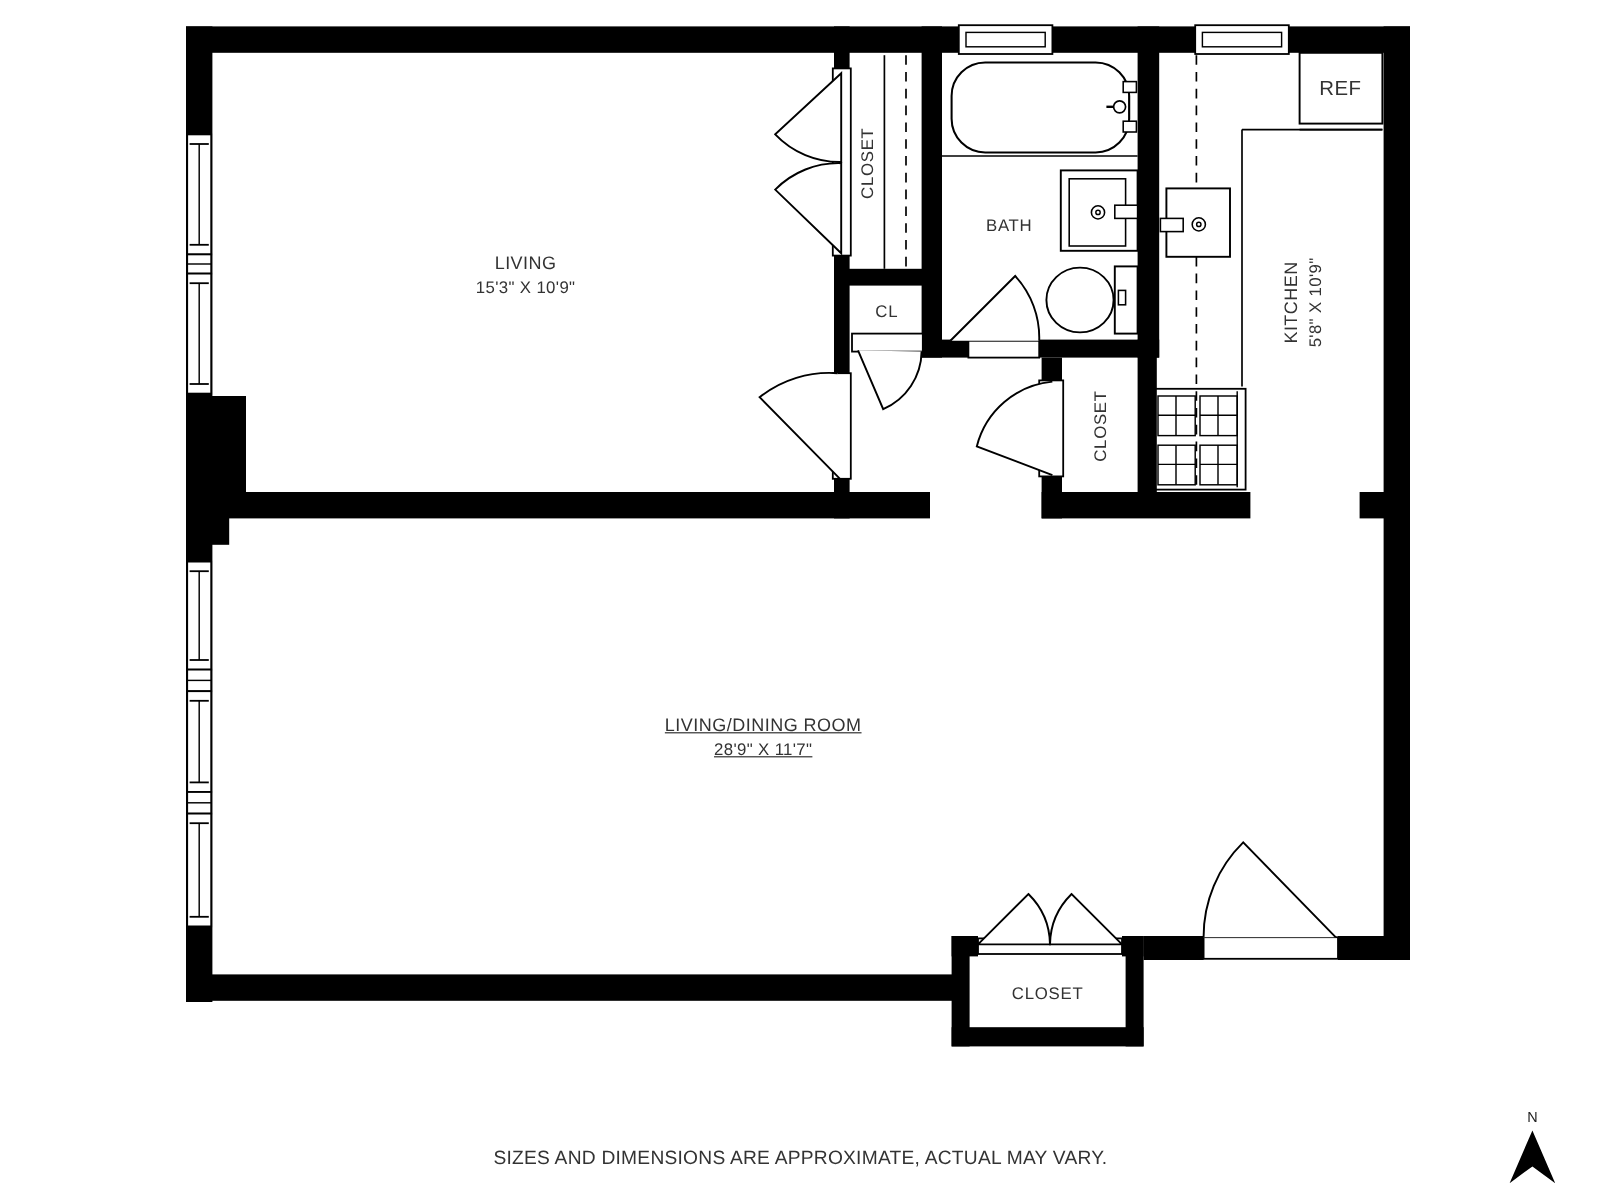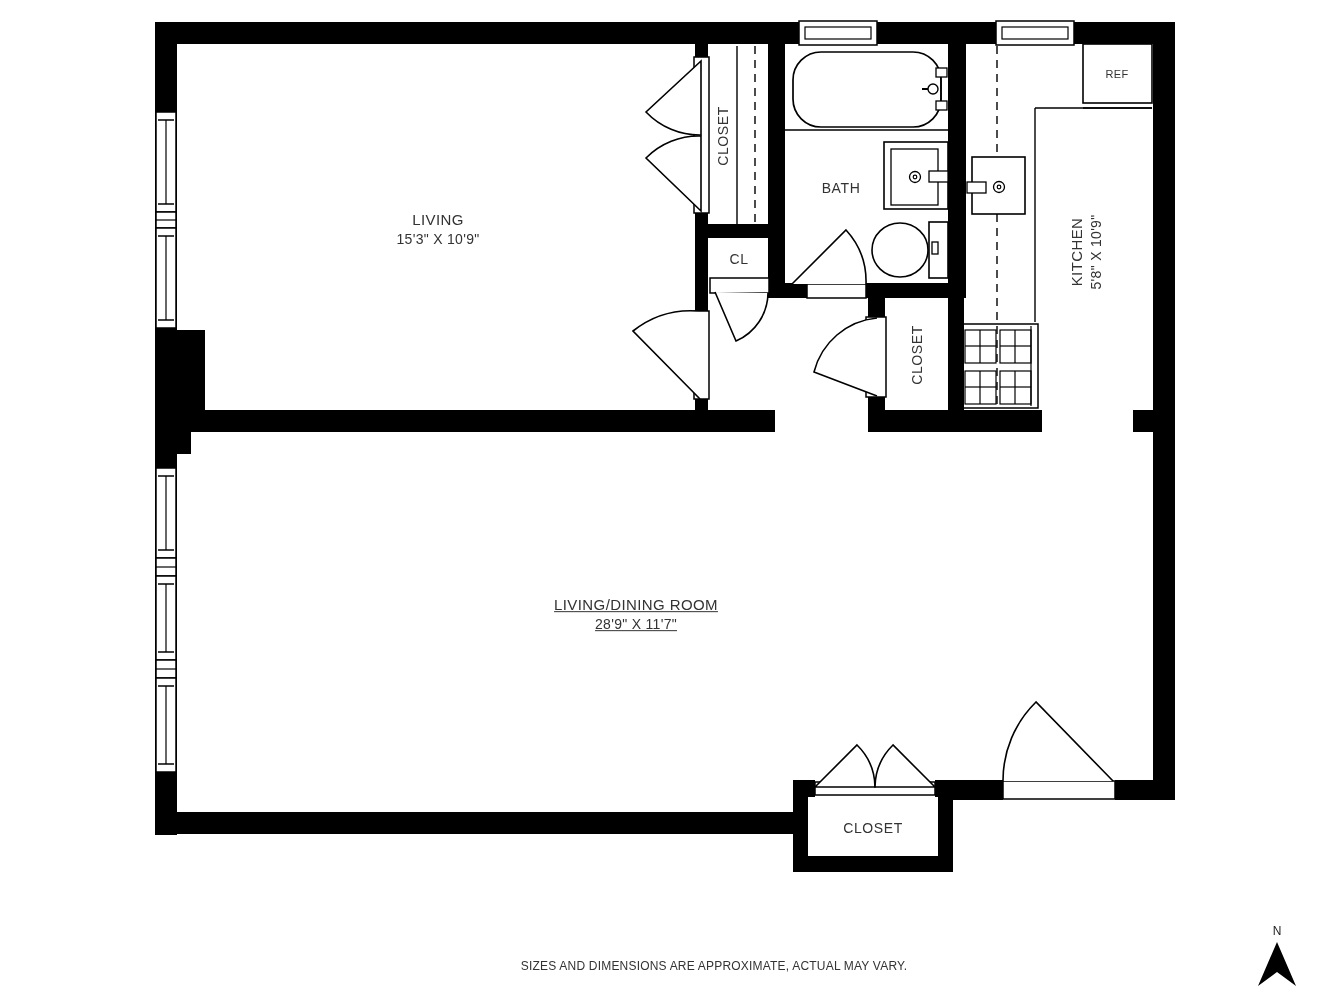--- a/index.html
+++ b/index.html
@@ -19,24 +19,23 @@
     white-space:nowrap;
     line-height:1.3;
   }
   .lbl.rot{transform:translate(-50%,-50%) rotate(-90deg);}
   .room-name{font-size:15px;letter-spacing:.4px;}
   .room-dims{font-size:14px;letter-spacing:.3px;}
   .small-name{font-size:14px;letter-spacing:.6px;}
   .footer-text{
     position:absolute;left:667px;top:966px;
     transform:translate(-50%,-50%);
-    font-size:12px;color:#333333;letter-spacing:.2px;
+    font-size:16px;color:#333333;letter-spacing:.2px;
     font-family:"Liberation Sans", sans-serif;
     white-space:nowrap;
-    margin-left:47px;
   }
   .north-label{
     position:absolute;left:1277px;top:931px;
     transform:translate(-50%,-50%);
     font-size:12px;color:#222222;
     font-family:"Liberation Sans", sans-serif;
   }
 </style>
 </head>
 <body>
@@ -233,21 +232,21 @@
 
   <div class="lbl" style="left:739px;top:259px;">
     <div class="small-name">CL</div>
   </div>
 
   <div class="lbl rot" style="left:917px;top:355px;">
     <div class="small-name">CLOSET</div>
   </div>
 
   <div class="lbl" style="left:1117px;top:74px;">
-    <div style="font-size:11px;letter-spacing:.4px;">REF</div>
+    <div style="font-size:17px;letter-spacing:.4px;">REF</div>
   </div>
 
   <div class="lbl" style="left:873px;top:828px;">
     <div class="small-name">CLOSET</div>
   </div>
 
   <div class="footer-text">SIZES AND DIMENSIONS ARE APPROXIMATE, ACTUAL MAY VARY.</div>
 
   <div class="north-label">N</div>
 

